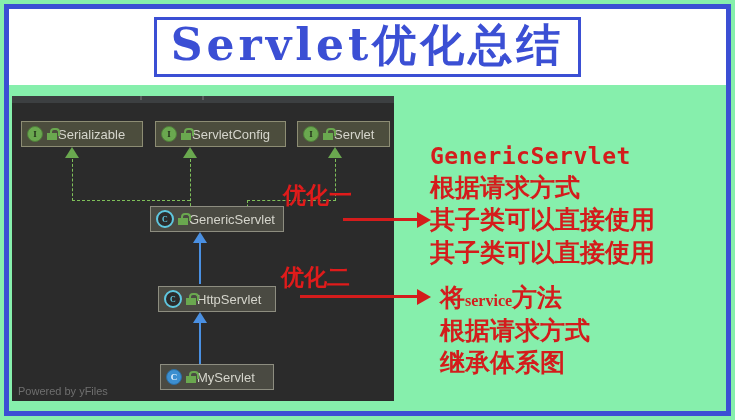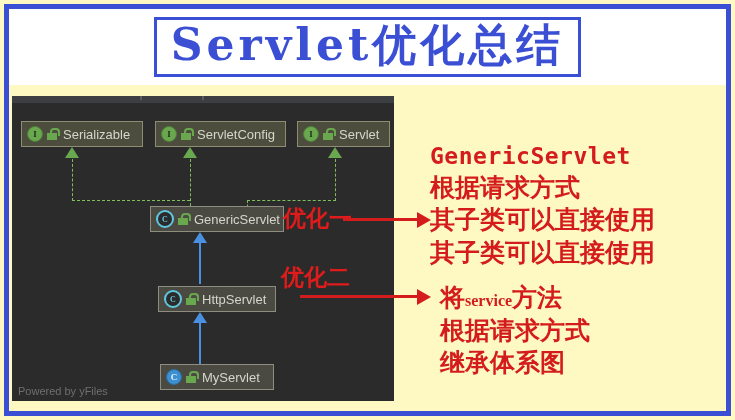--- a/index.html
+++ b/index.html
@@ -5,21 +5,21 @@
   html,body{margin:0;padding:0;}
   body{
     width:735px;height:420px;
     background:#ffffff;
     font-family:"Liberation Sans", sans-serif;
     overflow:hidden;
   }
   #root{
     position:relative;
     width:735px;height:420px;
-    background:#fef9c3;
+    background:#86efac;
     box-sizing:border-box;
   }
   
   .frame-left{position:absolute;left:4px;top:4px;width:5px;height:412px;background:#3b4fd4;}
   .frame-right{position:absolute;left:726px;top:4px;width:5px;height:412px;background:#3b4fd4;}
   .frame-top{position:absolute;left:4px;top:4px;width:727px;height:5px;background:#3b4fd4;}
   .frame-bottom{position:absolute;left:4px;top:411px;width:727px;height:5px;background:#3b4fd4;}
 
   
   .title-band{
@@ -65,21 +65,20 @@
     padding:0 8px 0 5px;
     white-space:nowrap;
   }
   .node.iface{background:#4c4d3d;border-color:#8d8d74;}
   .node.abs{background:#4a4a42;border-color:#8d8d80;}
   .node.cls{background:#4a4a42;border-color:#8d8d80;}
   .node-label{
     color:#d5d5cc;
     font-family:"Liberation Sans", sans-serif;
     font-size:13px;
-    margin-left:5px;
   }
   .ico{
     width:14px;height:14px;border-radius:50%;
     display:inline-flex;align-items:center;justify-content:center;
     font-size:9px;font-weight:700;
     font-family:"Liberation Serif", serif;
     flex:0 0 auto;
   }
   .ico-i{background:#6aa84f;color:#1f2a17;border:1px solid #4f7d3a;}
   .ico-c-abs{background:#2b2b2b;color:#5fc8e0;border:2px solid #5fc8e0;font-size:8px;}
@@ -122,21 +121,21 @@
     color:#e01b1b;
     font-family:"DejaVu Serif", serif;
     font-weight:700;
     white-space:nowrap;
   }
   .anno-left{
     left:22px;top:222px;
     font-size:23px;line-height:1.15;
     color:#e11b1b;
   }
-  .anno-opt1{left:283px;top:180px;font-size:23px;color:#e01b1b;margin-top:23px;}
+  .anno-opt1{left:283px;top:180px;font-size:23px;color:#e01b1b;}
   .anno-opt2{left:281px;top:262px;font-size:23px;color:#e01b1b;text-align:right;}
 
   .anno-right-1{
     left:430px;top:142px;
     font-size:25px;line-height:1.30;
     color:#d41c1c;
   }
   .anno-right-1 .en{font-family:"DejaVu Sans Mono", monospace;font-size:23px;letter-spacing:0.5px;}
   .anno-right-2{
     left:440px;top:282px;

